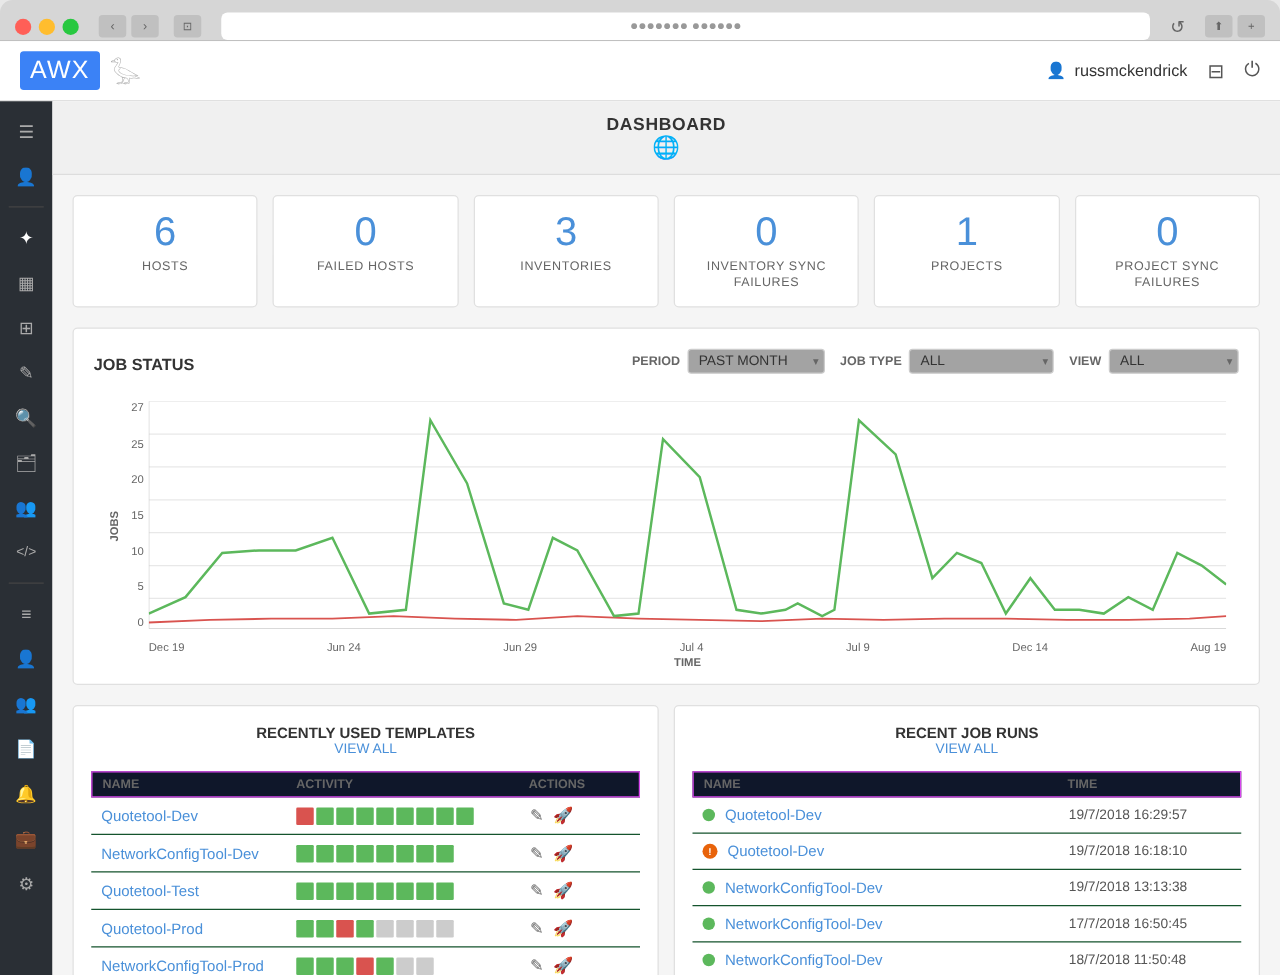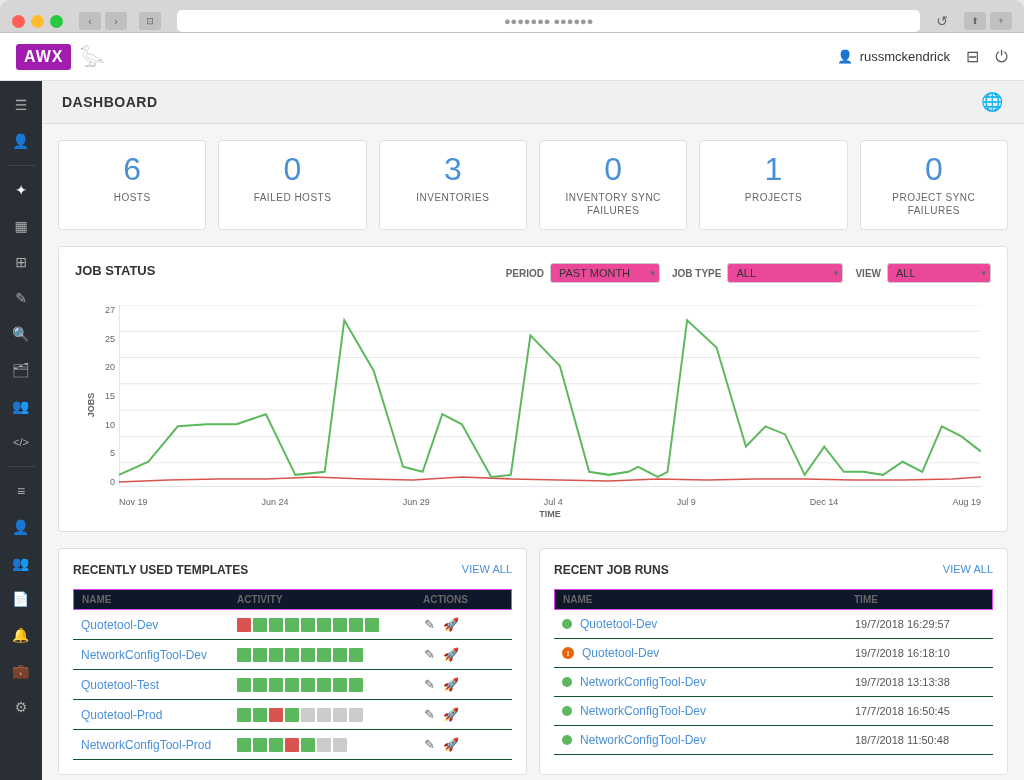--- a/index.html
+++ b/index.html
@@ -23,62 +23,62 @@
     .nav-arrows { display: flex; gap: 4px; margin-left: 8px; }
     .nav-btn { width: 22px; height: 18px; background: #c0c0c0; border-radius: 3px; display: flex; align-items: center; justify-content: center; font-size: 10px; color: #666; cursor: pointer; }
     .window-btn { width: 22px; height: 18px; background: #c0c0c0; border-radius: 3px; display: flex; align-items: center; justify-content: center; font-size: 9px; color: #666; }
     .url-bar { flex: 1; background: #fff; border-radius: 5px; height: 22px; display: flex; align-items: center; justify-content: center; font-size: 11px; color: #999; margin: 0 8px; }
     .refresh-btn { font-size: 14px; color: #666; cursor: pointer; }
 
     
     .app-window { background: #fff; width: 1024px; min-height: 780px; display: flex; flex-direction: column; border-radius: 0 0 8px 8px; overflow: hidden; }
     .app-header { background: #fff; height: 48px; display: flex; align-items: center; justify-content: space-between; padding: 0 16px; border-bottom: 1px solid #e0e0e0; }
     .header-logo { display: flex; align-items: center; gap: 8px; }
-    .awx-logo { background: #a21caf; color: #fff; font-weight: 700; font-size: 16px; padding: 4px 8px; border-radius: 3px; letter-spacing: 1px; }
+    .awx-logo { background: #3b82f6; color: #fff; font-weight: 400; font-size: 20px; padding: 4px 8px; border-radius: 3px; letter-spacing: 1px; }
     .logo-wings { font-size: 20px; color: #aaa; }
     .header-right { display: flex; align-items: center; gap: 16px; }
     .header-user { display: flex; align-items: center; gap: 6px; color: #333; font-size: 13px; }
     .header-icon { font-size: 16px; color: #555; cursor: pointer; }
 
     
     .app-body { display: flex; flex: 1; }
     .sidebar { width: 42px; background: #2a2f35; display: flex; flex-direction: column; align-items: center; padding: 8px 0; gap: 4px; }
     .sidebar-item { width: 36px; height: 32px; display: flex; align-items: center; justify-content: center; color: #aaa; cursor: pointer; border-radius: 3px; font-size: 14px; }
     .sidebar-item.active { color: #fff; }
     .sidebar-divider { width: 28px; height: 1px; background: #444; margin: 4px 0; }
 
     .main-content { flex: 1; background: #f5f5f5; overflow-y: auto; }
-    .page-header { background: #f0f0f0; padding: 10px 20px; display: flex; align-items: center; justify-content: space-between; border-bottom: 1px solid #ddd; }
+    .page-header { background: #f0f0f0; padding: 10px 20px; display: flex; align-items: center; justify-content: space-between; border-bottom: 1px solid #ddd; flex-direction: column; }
     .page-title { font-size: 14px; font-weight: 600; color: #333; letter-spacing: 0.5px; }
     .page-header-icon { font-size: 18px; color: #888; }
 
     .dashboard-content { padding: 16px; }
 
     
     .stat-cards { display: flex; gap: 12px; margin-bottom: 16px; }
     .stat-card { flex: 1; background: #fff; border: 1px solid #e0e0e0; border-radius: 4px; padding: 12px; text-align: center; cursor: pointer; }
     .stat-number { font-size: 32px; font-weight: 300; color: #4a90d9; line-height: 1; margin-bottom: 6px; }
     .stat-label { font-size: 10px; font-weight: 400; color: #666; letter-spacing: 0.5px; text-transform: uppercase; line-height: 1.3; }
 
     
     .chart-panel { background: #fff; border: 1px solid #e0e0e0; border-radius: 4px; padding: 16px; margin-bottom: 16px; }
-    .chart-header { display: flex; align-items: flex-start; justify-content: space-between; margin-bottom: 12px; gap: 13px; }
+    .chart-header { display: flex; align-items: flex-end; justify-content: space-between; margin-bottom: 12px; gap: 13px; }
     .chart-title { font-size: 13px; font-weight: 700; color: #333; text-transform: uppercase; }
     .chart-controls { display: flex; align-items: center; gap: 12px; font-size: 11px; color: #666; }
     .chart-control-group { display: flex; align-items: center; gap: 6px; }
     .chart-control-label { font-weight: 600; font-size: 10px; text-transform: uppercase; }
-    .chart-select { background: #ec4899; border: 1px solid #ccc; border-radius: 3px; padding: 3px 20px 3px 8px; font-size: 11px; color: #333; cursor: pointer; appearance: none; position: relative; }
+    .chart-select { background: #a3a3a3; border: 1px solid #ccc; border-radius: 3px; padding: 3px 20px 3px 8px; font-size: 11px; color: #333; cursor: pointer; appearance: none; position: relative; }
     .select-wrapper { position: relative; display: inline-block; }
     .select-wrapper::after { content: '▾'; position: absolute; right: 5px; top: 50%; transform: translateY(-50%); font-size: 9px; pointer-events: none; color: #666; }
 
     
     .bottom-panels { display: flex; gap: 12px; }
     .panel { flex: 1; background: #fff; border: 1px solid #e0e0e0; border-radius: 4px; padding: 14px; }
 
-    .panel-header { display: flex; align-items: flex-start; justify-content: space-between; margin-bottom: 12px; }
+    .panel-header { display: flex; align-items: center; justify-content: space-between; margin-bottom: 12px; flex-direction: column; }
     .panel-title { font-size: 12px; font-weight: 700; color: #333; text-transform: uppercase; }
     .view-all-link { font-size: 11px; color: #4a90d9; cursor: pointer; text-decoration: none; }
 
     .table-header { display: grid; padding: 4px 8px; background: #0f172a; border: 1px solid #d946ef; font-size: 10px; font-weight: 700; color: #666; text-transform: uppercase; margin-bottom: 0; }
     .templates-table-header { grid-template-columns: 1fr 1.2fr 80px; }
     .jobs-table-header { grid-template-columns: 1fr 130px; }
 
     .table-row-item { display: grid; padding: 7px 8px; border-bottom: 1px solid #14532d; align-items: center; }
     .templates-row { grid-template-columns: 1fr 1.2fr 80px; }
     .jobs-row { grid-template-columns: 1fr 130px; }
@@ -263,21 +263,21 @@
               <line x1="0" y1="156" x2="880" y2="156" stroke="#e8e8e8" stroke-width="1"></line>
               <line x1="0" y1="180" x2="880" y2="180" stroke="#ccc" stroke-width="1"></line>
               <line x1="0" y1="0" x2="0" y2="180" stroke="#ccc" stroke-width="1"></line>
 
               <polyline fill="none" stroke="#d9534f" stroke-width="1.5" points="0,175 50,173 100,172 150,172 200,170 250,172 300,173 350,170 400,172 450,173 500,174 550,172 600,173 650,172 700,172 750,173 800,173 850,172 880,170"></polyline>
 
               <polyline fill="none" stroke="#5cb85c" stroke-width="2" points="0,168 30,155 60,120 90,118 120,118 150,108 180,168 210,165 230,15 260,65 290,160 310,165 330,108 350,118 380,170 400,168 420,30 450,60 480,165 500,168 520,165 530,160 550,170 560,165 580,15 610,42 640,140 660,120 680,128 700,168 720,140 740,165 760,165 780,168 800,155 820,165 840,120 860,130 880,145"></polyline>
             </svg>
 
             <div style="position:absolute;left:44px;right:10px;bottom:8px;display:flex;justify-content:space-between;font-size:9px;color:#666;">
-              <span>Nov 19</span>
+              <span>Dec 19</span>
               <span>Jun 24</span>
               <span>Jun 29</span>
               <span>Jul 4</span>
               <span>Jul 9</span>
               <span>Dec 14</span>
               <span>Aug 19</span>
             </div>
 
             <div style="position:absolute;left:44px;right:10px;bottom:-4px;text-align:center;font-size:9px;font-weight:700;color:#666;">TIME</div>
           </div>

